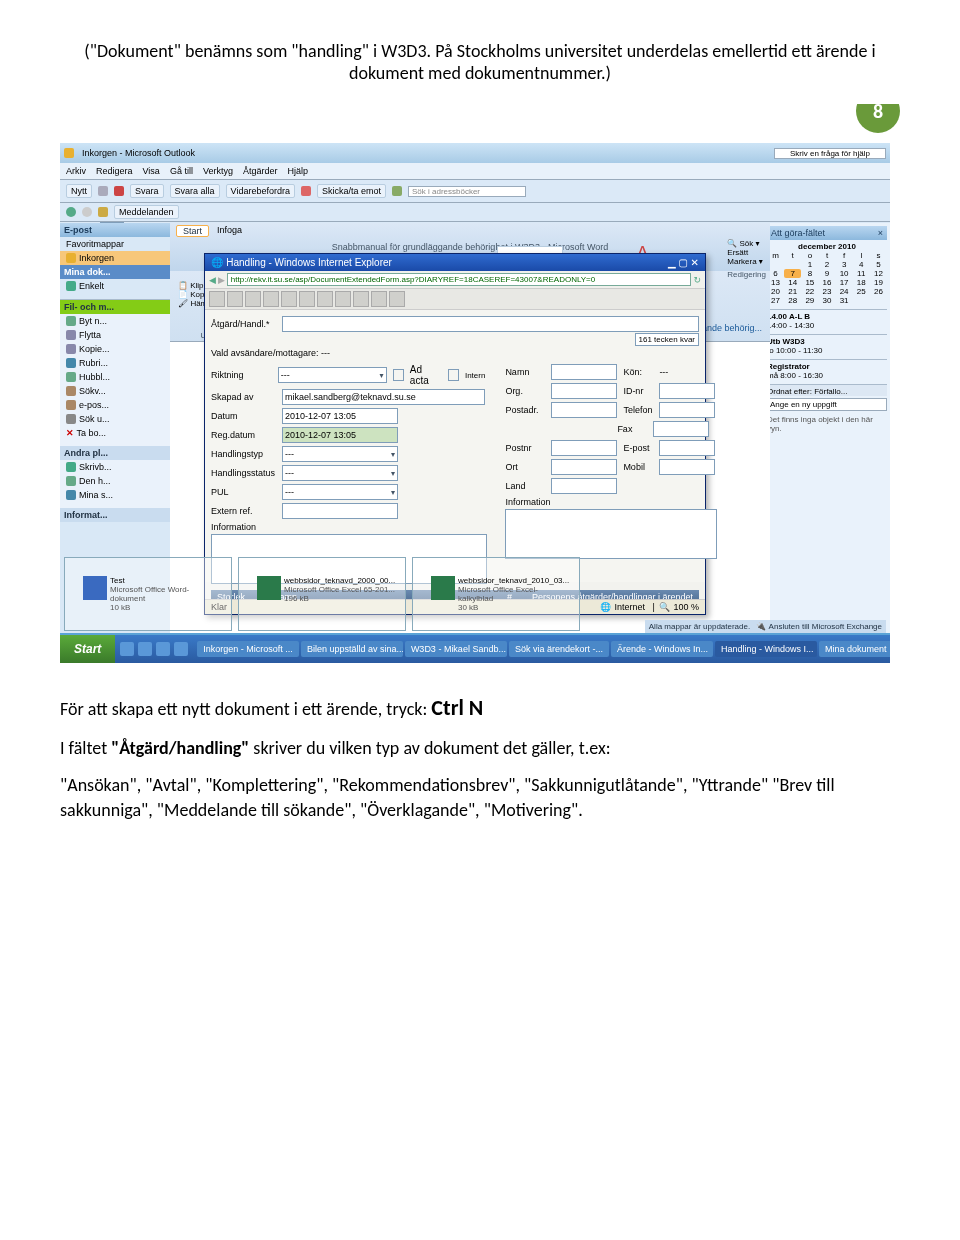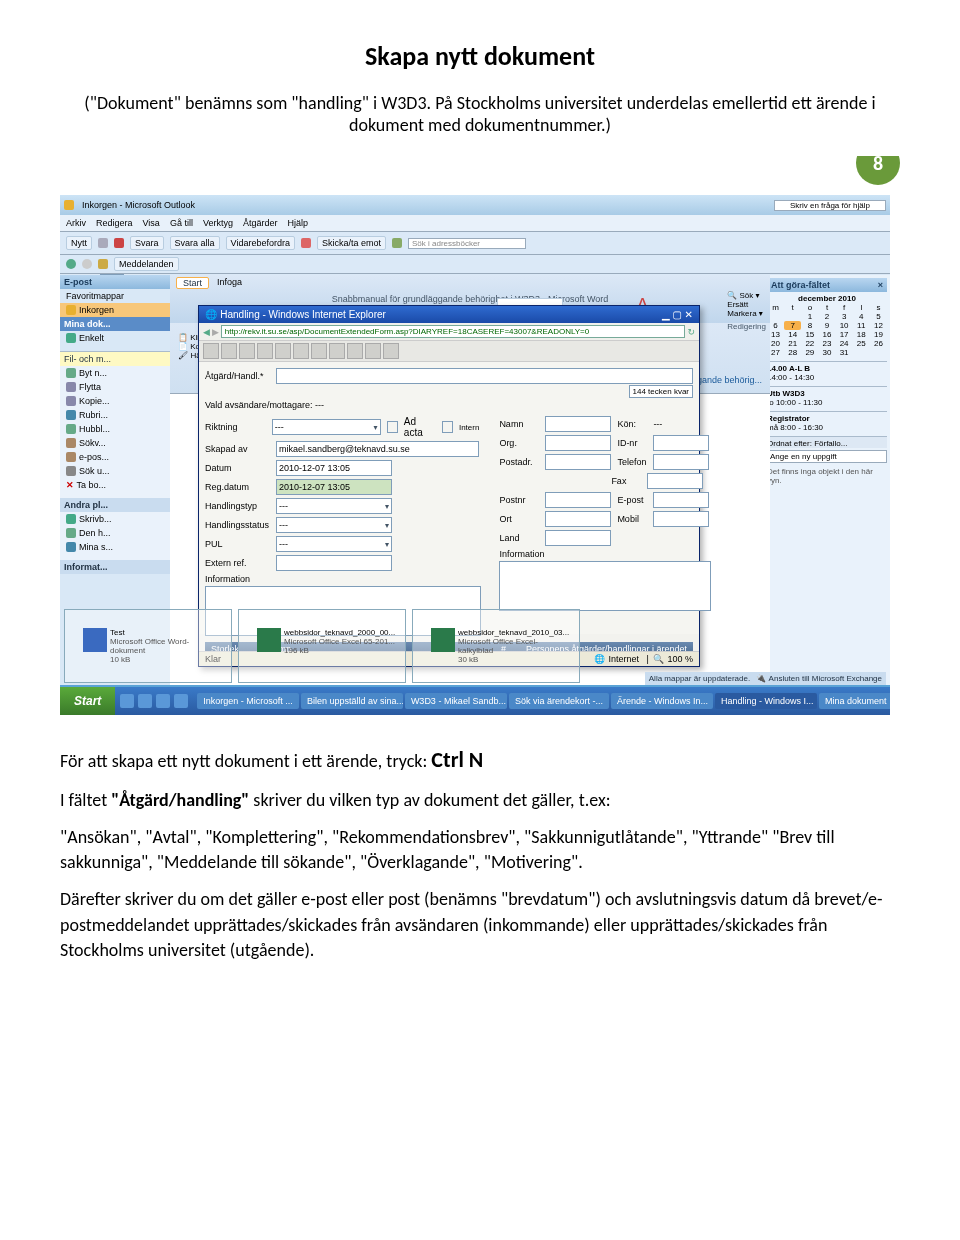--- a/index.html
+++ b/index.html
@@ -10,30 +10,30 @@
 .screenshot{width:830px;height:520px;background:#5aa3d6;position:relative;font-size:9px;font-family:Tahoma,Arial,sans-serif;color:#000;margin:10px 0 30px 0;overflow:hidden}
 .outlook-top{background:linear-gradient(#cde4f6,#a8cbe6);height:20px;display:flex;align-items:center;padding:0 4px}
 .menubar{background:#e8f1fa;height:16px;display:flex;align-items:center;gap:10px;padding:0 6px;border-bottom:1px solid #9ab;font-size:9px}
 .toolbar{background:#dbe9f7;height:22px;display:flex;align-items:center;gap:6px;padding:0 6px;border-bottom:1px solid #9ab}
 .tbtn{background:#eaf2fb;border:1px solid #b8cde0;padding:1px 4px;border-radius:2px}
 .nav-left{position:absolute;left:0;top:80px;bottom:30px;width:110px;background:#d9e8f6;border-right:1px solid #8aa}
 .nav-hdr{background:linear-gradient(#b9d6f0,#8cb8dd);padding:2px 4px;font-weight:bold;color:#1a3a5a}
 .nav-item{padding:2px 6px;display:flex;align-items:center;gap:3px}
 .ico{width:10px;height:10px;display:inline-block;background:#6a8;border-radius:2px}
 .todo-right{position:absolute;right:0;top:80px;bottom:30px;width:120px;background:#e9f2fb;border-left:1px solid #8aa;padding:3px}
-.todo-hdr{background:linear-gradient(#b9d6f0,#8cb8dd);padding:2px 4px;font-weight:bold;color:#1a3a5a;margin-bottom:2px}
+.todo-hdr{background:linear-gradient(#b9d6f0,#8cb8dd);padding:2px 4px;font-weight:normal;color:#1a3a5a;margin-bottom:2px}
 .cal{font-size:8px}
 .cal table{border-collapse:collapse;width:100%}
 .cal td{text-align:center;padding:0;width:14%}
 .cal .today{background:#f7b04a;border-radius:2px}
 .word-win{position:absolute;left:110px;top:80px;right:120px;bottom:30px;background:#fff}
 .ribbon{height:70px;background:linear-gradient(#dce8f6,#cfe0f1);border-bottom:1px solid #9ab;display:flex;align-items:flex-start}
 .ribbon-grp{border-right:1px solid #b8cde0;padding:4px 8px;height:62px;position:relative}
 .ribbon-lbl{position:absolute;bottom:1px;left:0;right:0;text-align:center;font-size:8px;color:#456}
-.ie-win{position:absolute;left:138px;top:110px;width:500px;height:360px;background:#f2f2ee;border:1px solid #0a246a;box-shadow:3px 3px 6px rgba(0,0,0,0.3)}
+.ie-win{position:absolute;left:144px;top:110px;width:500px;height:360px;background:#f2f2ee;border:1px solid #0a246a;box-shadow:3px 3px 6px rgba(0,0,0,0.3)}
 .ie-title{background:linear-gradient(#2f6bd0,#1a4aa8);color:#fff;padding:3px 6px;font-size:10px;display:flex;justify-content:space-between}
 .ie-addr{background:#f0f0ec;padding:2px 4px;border-bottom:1px solid #ccc;display:flex;gap:2px;align-items:center}
 .addr-box{flex:1;background:#fff;border:1px solid #7a9;padding:1px 3px;color:#060;font-size:8px;overflow:hidden;white-space:nowrap}
 .ie-tb{background:#e8e8e4;padding:2px 4px;border-bottom:1px solid #ccc;display:flex;gap:2px}
 .ie-tb span{width:14px;height:14px;background:#d0d0cc;border:1px solid #aaa;display:inline-block}
 .ie-hdr{background:linear-gradient(#5a8cc8,#3a6aa8);color:#fff;padding:3px 6px;font-size:10px}
 .ie-body{padding:6px;background:#f5f5f1;height:260px}
 .fld-row{display:flex;gap:6px;margin-bottom:3px;align-items:center}
 .fld-lbl{width:65px;font-size:9px}
 .fld-in{background:#fff;border:1px solid #7f9db9;height:14px;flex:0 0 110px;font-size:9px;padding:0 2px;display:flex;align-items:center}
@@ -56,21 +56,20 @@
 .shortcut{font-size:22px;font-weight:bold}
 .right-items{font-size:8px;border-top:1px solid #abc;margin-top:4px;padding-top:2px}
 .ql{position:absolute;left:60px;top:0;height:28px;display:flex;align-items:center;gap:4px}
 .ql span{width:14px;height:14px;background:#5a98d8;border-radius:2px}
 .chk{width:10px;height:10px;border:1px solid #7f9db9;display:inline-block;vertical-align:middle}
 </style>
 </head>
 <body>
 
 <div class="doc">
-  <h1>Skapa nytt dokument</h1>
   <p class="intro">("Dokument" benämns som "handling" i W3D3. På Stockholms universitet underdelas emellertid ett ärende i dokument med dokumentnummer.)</p>
 
   <div style="overflow:hidden">
     <div class="page-badge">8</div>
   </div>
 
   <div class="screenshot">
 
     <div class="outlook-top">
       <span class="ico" style="background:#e8b030"></span>
@@ -115,21 +114,21 @@
       <div class="nav-item" style="background:#f7c77a">
           <span class="ico" style="background:#e8b030"></span>
           <span>Inkorgen</span>
         </div>
       <div class="nav-hdr" style="background:#5a8cc8;color:#fff;font-size:9px">Mina dok...</div>
       <div class="nav-item">
           <span class="ico" style="background:#4a8"></span>
           <span>Enkelt</span>
         </div>
       <div style="border-top:1px solid #abc;margin-top:6px;background:#eaf2fb">
-        <div class="nav-hdr" style="background:#fef9c3;color:#234;font-weight:normal">Fil- och m...</div>
+        <div class="nav-hdr" style="background:#84cc16;color:#234;font-weight:bold">Fil- och m...</div>
         <div class="nav-item">
             <span class="ico"></span>
             <span>Byt n...</span>
           </div>
         <div class="nav-item">
             <span class="ico" style="background:#88a"></span>
             <span>Flytta</span>
           </div>
         <div class="nav-item">
             <span class="ico" style="background:#88a"></span>
@@ -311,21 +310,21 @@
           <span></span>
           <span></span>
           <span></span>
           <span></span>
       </div>
       <div class="ie-body">
         <div class="fld-row">
           <div class="fld-lbl">Åtgärd/Handl.*</div>
           <div class="fld-in" style="flex:1"></div>
         </div>
-        <div style="text-align:right;font-size:8px;margin-bottom:4px"><span style="background:#fff;border:1px solid #7f9db9;padding:1px 3px">144 tecken kvar</span></div>
+        <div style="text-align:right;font-size:8px;margin-bottom:4px"><span style="background:#fff;border:1px solid #7f9db9;padding:1px 3px">161 tecken kvar</span></div>
         <div style="font-size:9px;margin-bottom:6px">Vald avsändare/mottagare:  ---</div>
 
         <div class="two-col">
           <div class="col">
             <div class="fld-row">
                 <div class="fld-lbl">Riktning</div>
                 <div class="fld-sel">---</div>
                 <span class="chk"></span>
                 <span style="font-size:10px">Ad acta</span> 
                 <span class="chk"></span>
@@ -474,14 +473,13 @@
     </div>
   </div>
 
   <p class="body-text">
     <span>För att skapa ett nytt dokument i ett ärende, tryck:  </span><span class="shortcut">Ctrl  N</span>
   </p>
   <p class="body-text">
     <span>I fältet </span><span class="bold">"Åtgärd/handling"</span><span> skriver du vilken typ av dokument det gäller, t.ex:</span>
   </p>
   <p class="body-text">"Ansökan", "Avtal", "Komplettering", "Rekommendationsbrev", "Sakkunnigutlåtande", "Yttrande" "Brev till sakkunniga", "Meddelande till sökande", "Överklagande", "Motivering".</p>
-  <p class="body-text">Därefter skriver du om det gäller e-post eller post (benämns "brevdatum") och avslutningsvis datum då brevet/e-postmeddelandet upprättades/skickades från avsändaren (inkommande) eller upprättades/skickades från Stockholms universitet (utgående).</p>
 </div>
 
 </body></html>

